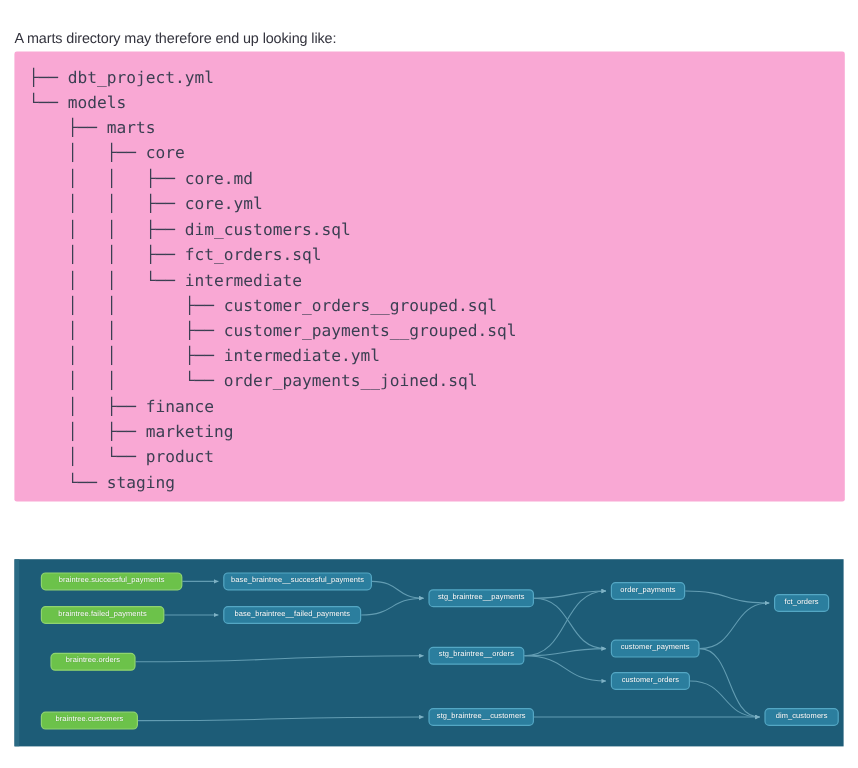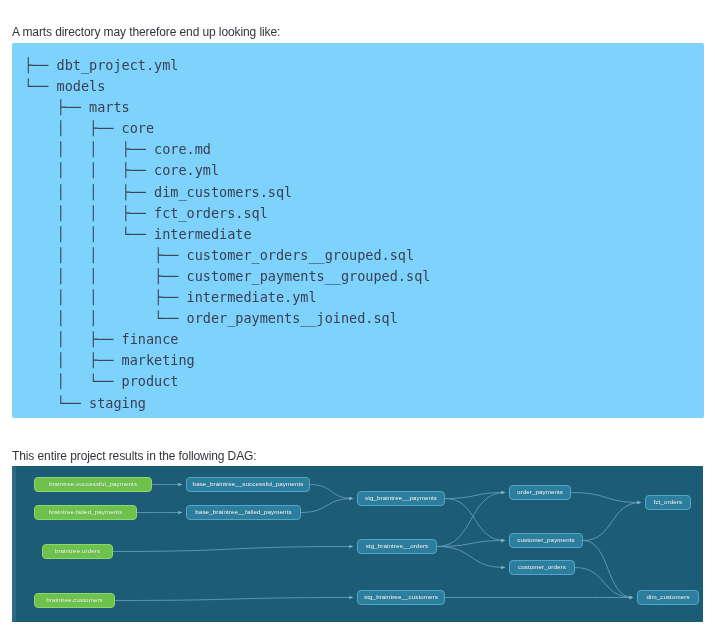--- a/index.html
+++ b/index.html
@@ -39,21 +39,21 @@
     top: 435px;
   }
 
   
   .codeblock {
     position: absolute;
     left: 12px;
     top: 43px;
     width: 692px;
     height: 375px;
-    background: #7dd3fc;
+    background: #f9a8d4;
     border-radius: 2px;
     box-sizing: border-box;
     padding: 12px 0 12px 12px;
     overflow: hidden;
   }
   .codeblock pre {
     margin: 0;
     font-family: "DejaVu Sans Mono", "Liberation Mono", monospace;
     font-size: 13.5px;
     line-height: 21.1px;
@@ -133,21 +133,20 @@
     │   │       ├── customer_orders__grouped.sql
     │   │       ├── customer_payments__grouped.sql
     │   │       ├── intermediate.yml
     │   │       └── order_payments__joined.sql
     │   ├── finance
     │   ├── marketing
     │   └── product
     └── staging</pre>
   </div>
 
-  <p class="para" id="dag-paragraph">This entire project results in the following DAG:</p>
 
   <div class="dag">
     <div class="dag-edge-left"></div>
     <svg class="edges" id="dag-edges" viewBox="0 0 691 156">
       <defs>
         <marker id="arrow" markerWidth="5" markerHeight="5" refX="4.2" refY="2" orient="auto">
           <path d="M0,0 L4.4,2 L0,4 Z" fill="#8fc0d2"></path>
         </marker>
       </defs>
       <g id="edge-group" fill="none" stroke="#6fa8bd" stroke-width="0.9" opacity="0.85">

